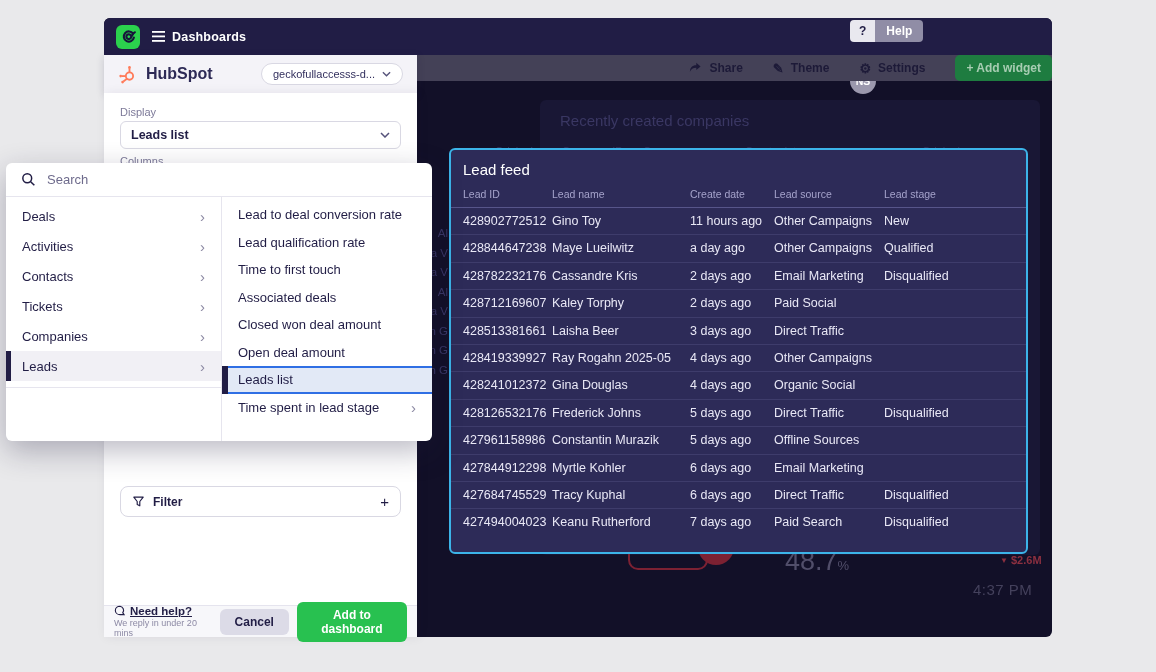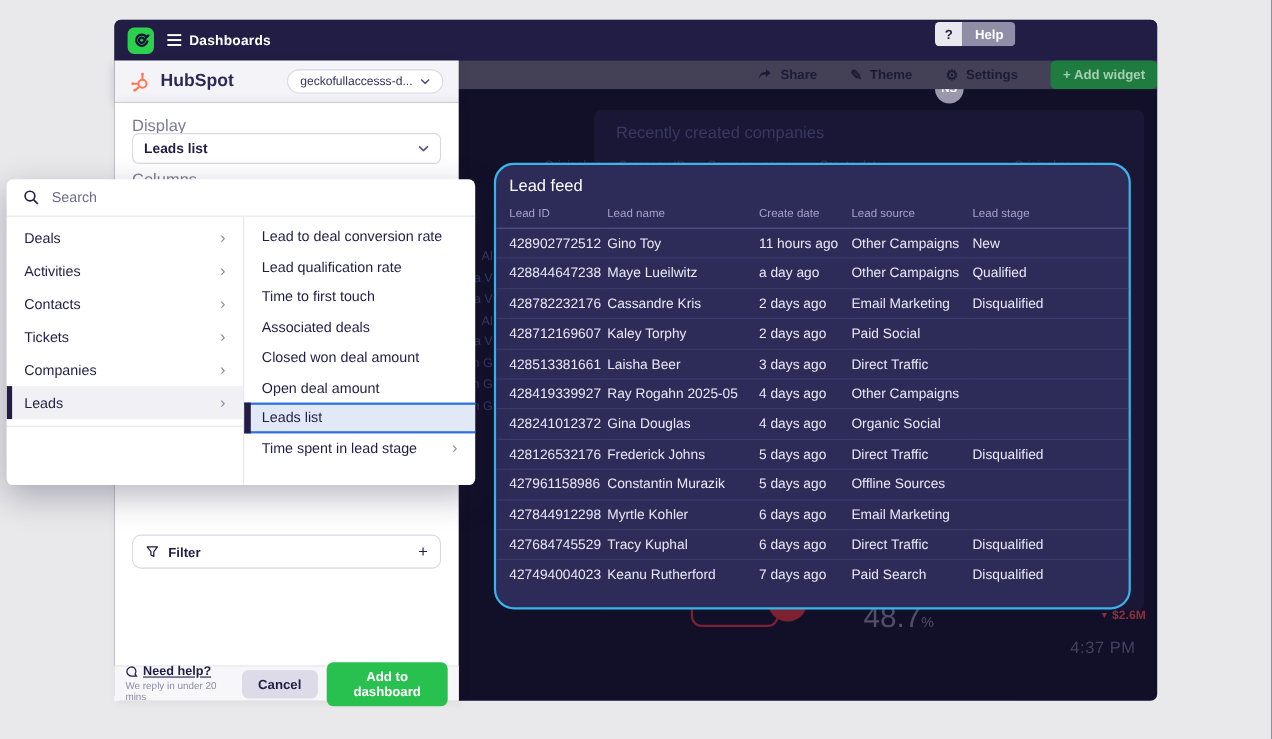--- a/index.html
+++ b/index.html
@@ -67,21 +67,21 @@
     border-radius:50%; background:#7c2132; color:#bf5064; font-size:18px; font-weight:700;
     display:flex; align-items:center; justify-content:center; }
   .big-number { position:absolute; left:681px; top:528px; font-size:27px; color:#514e6a; }
   .big-number .unit { font-size:13px; }
   .bg-delta { position:absolute; left:896px; top:536px; font-size:11px; font-weight:700; color:#8c3040; }
   .bg-delta .tri { font-size:8px; vertical-align:1px; }
   .bg-clock { position:absolute; left:869px; top:563px; font-size:15px; color:#44415c; letter-spacing:.5px; }
 
   
   .lead-panel { position:absolute; left:345px; top:130px; width:579px; height:406px;
-    background:#2d2b58; border:2px solid #3cb4e9; border-radius:18px; z-index:5; overflow:hidden; }
+    background:#2d2b58; border:2px solid #3cb4e9; border-radius:6px; z-index:5; overflow:hidden; }
   .lead-title { color:#ffffff; font-size:15px; padding:11px 12px 8px 12px; }
   .lead-table { width:100%; border-collapse:collapse; table-layout:fixed; }
   .lead-table col:nth-child(1){ width:101px; }
   .lead-table col:nth-child(2){ width:138px; }
   .lead-table col:nth-child(3){ width:84px; }
   .lead-table col:nth-child(4){ width:110px; }
   .lead-table th { text-align:left; font-weight:400; font-size:10.5px; color:#a5a3cb;
     padding:2px 4px 7px 0; border-bottom:1px solid #57558a; }
   .lead-table th:first-child, .lead-table td:first-child { padding-left:12px; }
   .lead-table td { font-size:12.5px; color:#e9e8f6; padding:5px 4px 5px 0; line-height:16.4px;
@@ -93,21 +93,21 @@
     background:#f4f3f8; z-index:20; display:flex; align-items:center; padding:0 14px;
     box-shadow:0 2px 8px rgba(33,29,69,.18); }
   .hs-name { font-size:16px; font-weight:700; color:#2d2a56; margin-left:9px; }
   .hs-account { margin-left:auto; display:flex; align-items:center; gap:7px;
     background:#fff; border:1px solid #d9d8e3; border-radius:14px; padding:4px 11px;
     font-size:11px; color:#33305e; cursor:pointer; white-space:nowrap; }
 
   
   .config { position:absolute; left:104px; top:93px; width:313px; height:544px;
     background:#ffffff; z-index:20; box-shadow:2px 0 10px rgba(33,29,69,.08); }
-  .cfg-label { position:absolute; left:16px; font-size:15px; color:#7d7a99; }
+  .cfg-label { position:absolute; left:16px; font-size:11px; color:#7d7a99; }
   .display-label { top:13px; }
   .columns-label { top:62px; }
   .select-box { position:absolute; left:16px; right:16px; top:28px; height:28px;
     border:1px solid #d9d8e3; border-radius:6px; display:flex; align-items:center;
     padding:0 10px; cursor:pointer; background:#fff; }
   .select-box .val { font-size:12.5px; font-weight:600; color:#211d45; }
   .select-box .chev { margin-left:auto; }
   .filter-box { position:absolute; left:16px; right:16px; top:393px; height:31px;
     border:1px solid #d9d8e3; border-radius:8px; display:flex; align-items:center;
     gap:8px; padding:0 11px; cursor:pointer; background:#fff; }

